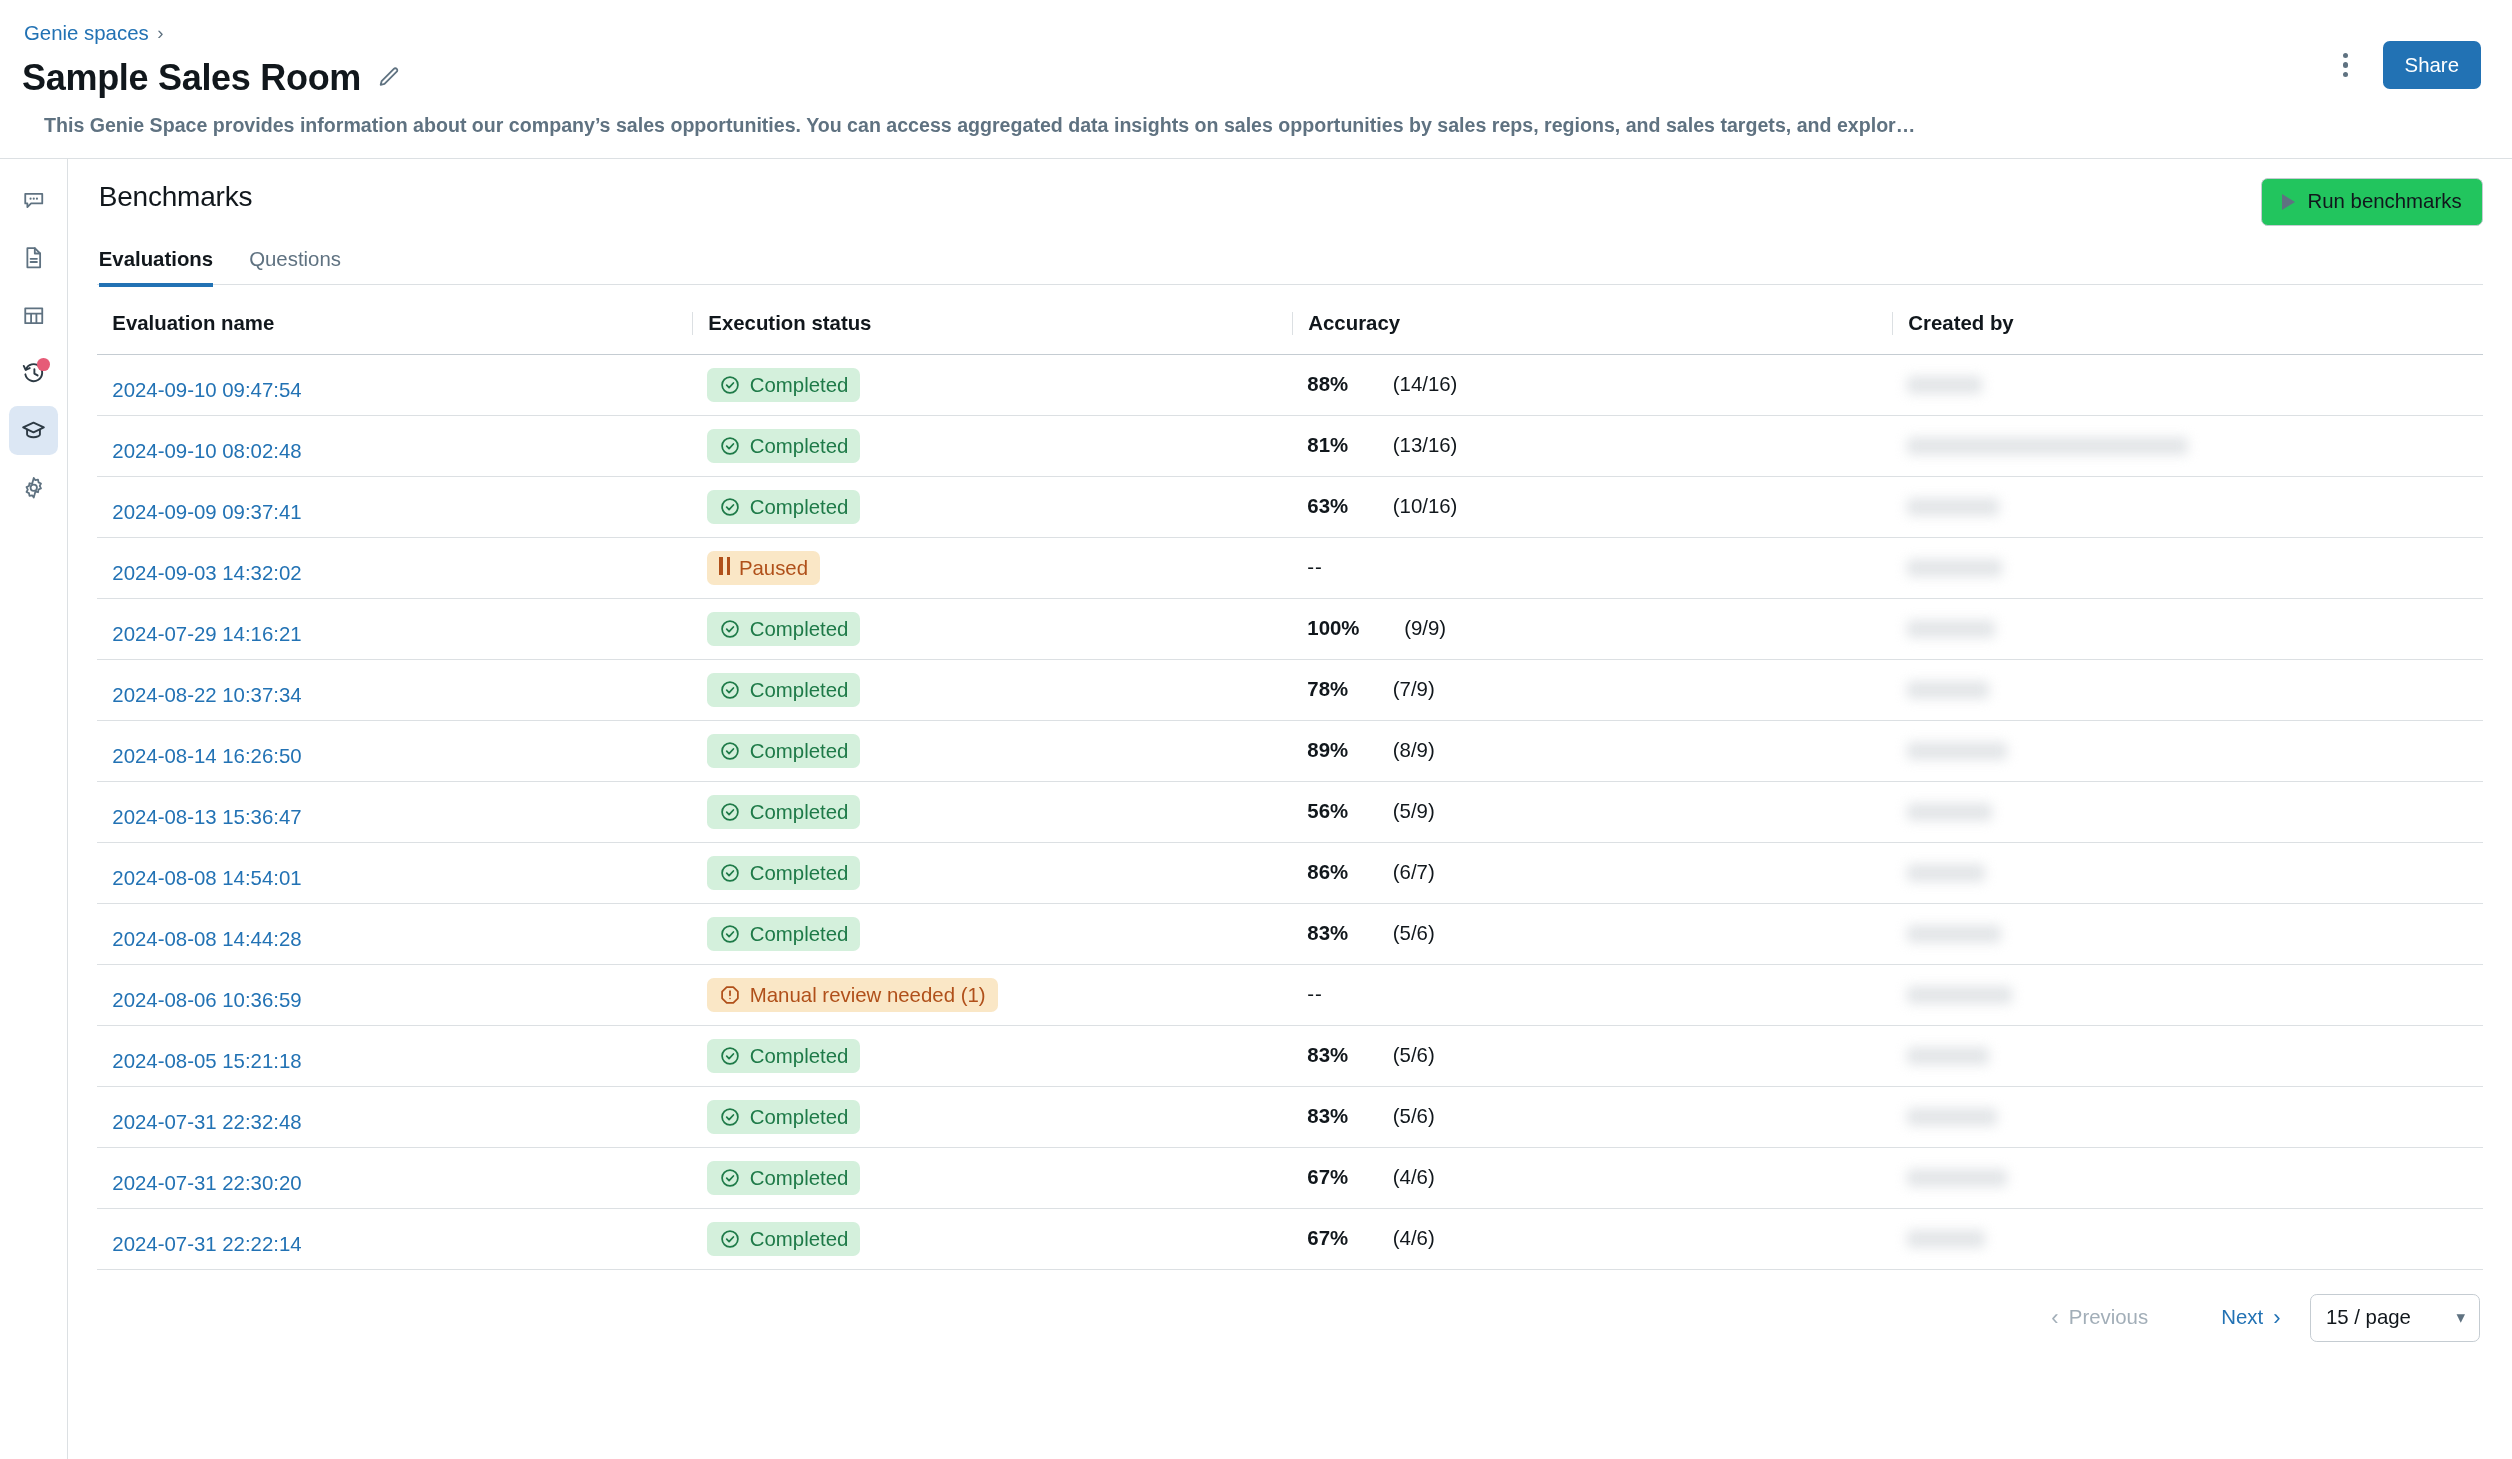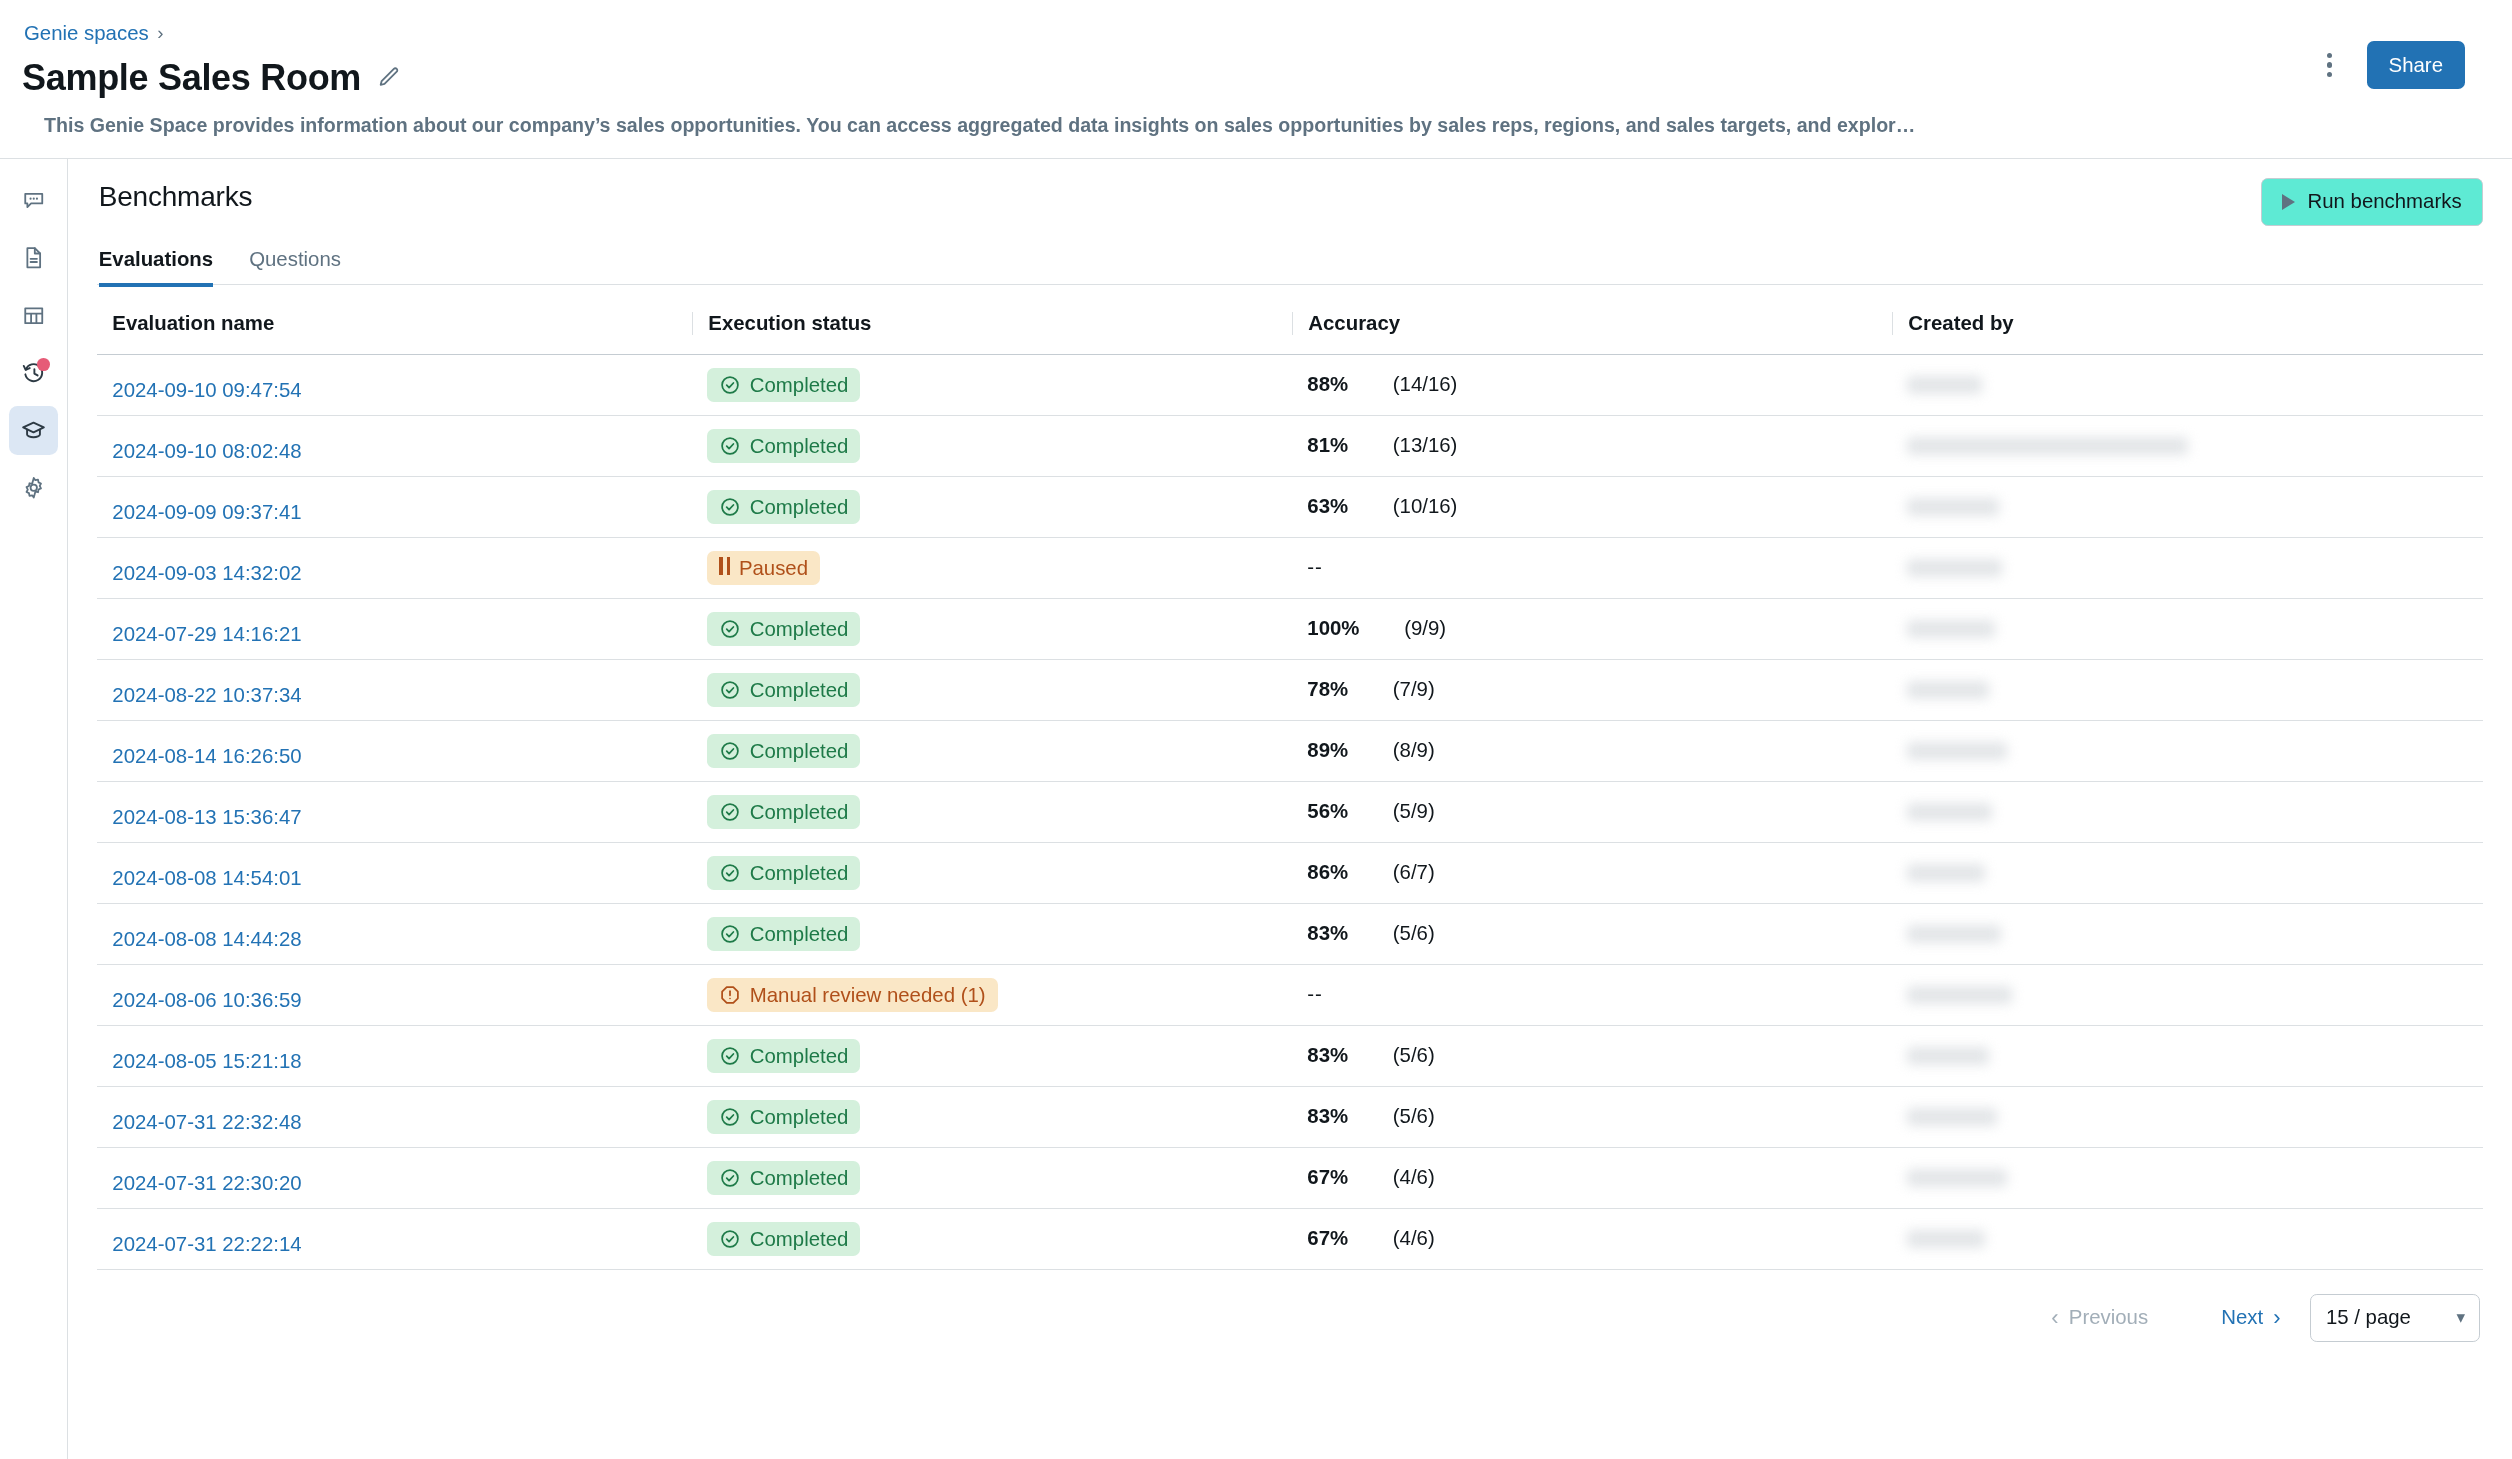--- a/index.html
+++ b/index.html
@@ -60,21 +60,21 @@
     font-size: 19.6px;
     font-weight: 600;
     color: #5F7281;
     white-space: nowrap;
     overflow: hidden;
     max-width: 2058px;
   }
   .header-actions {
     position: absolute;
     top: 41px;
-    right: 47px;
+    right: 31px;
     display: flex;
     align-items: center;
     gap: 22px;
   }
   .kebab-btn {
     width: 31px; height: 37px;
     display: flex; flex-direction: column;
     align-items: center; justify-content: center;
     gap: 4.3px;
     cursor: pointer;
@@ -148,21 +148,21 @@
     font-weight: 400;
     color: #11171C;
     letter-spacing: -0.2px;
   }
   .run-btn {
     display: flex; align-items: center; gap: 12px;
     height: 48px;
     padding: 0 20.4px;
     border: 0.9px solid #C5CCD2;
     border-radius: 6.8px;
-    background: #5eead4;
+    background: #22c55e;
     font-family: inherit;
     font-size: 20.4px;
     color: #11171C;
     cursor: pointer;
     margin-top: -3.4px;
   }
   .play-icon {
     width: 0; height: 0;
     border-left: 13.6px solid #5F7281;
     border-top: 8.5px solid transparent;

